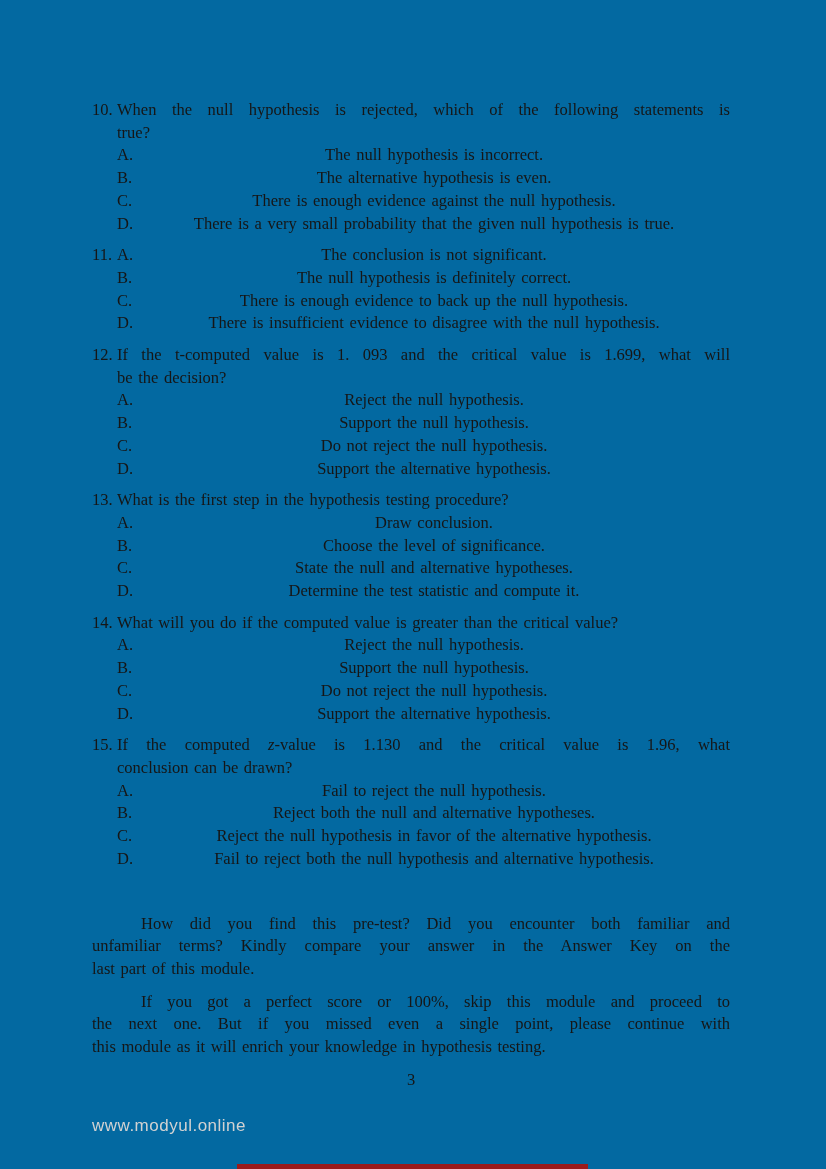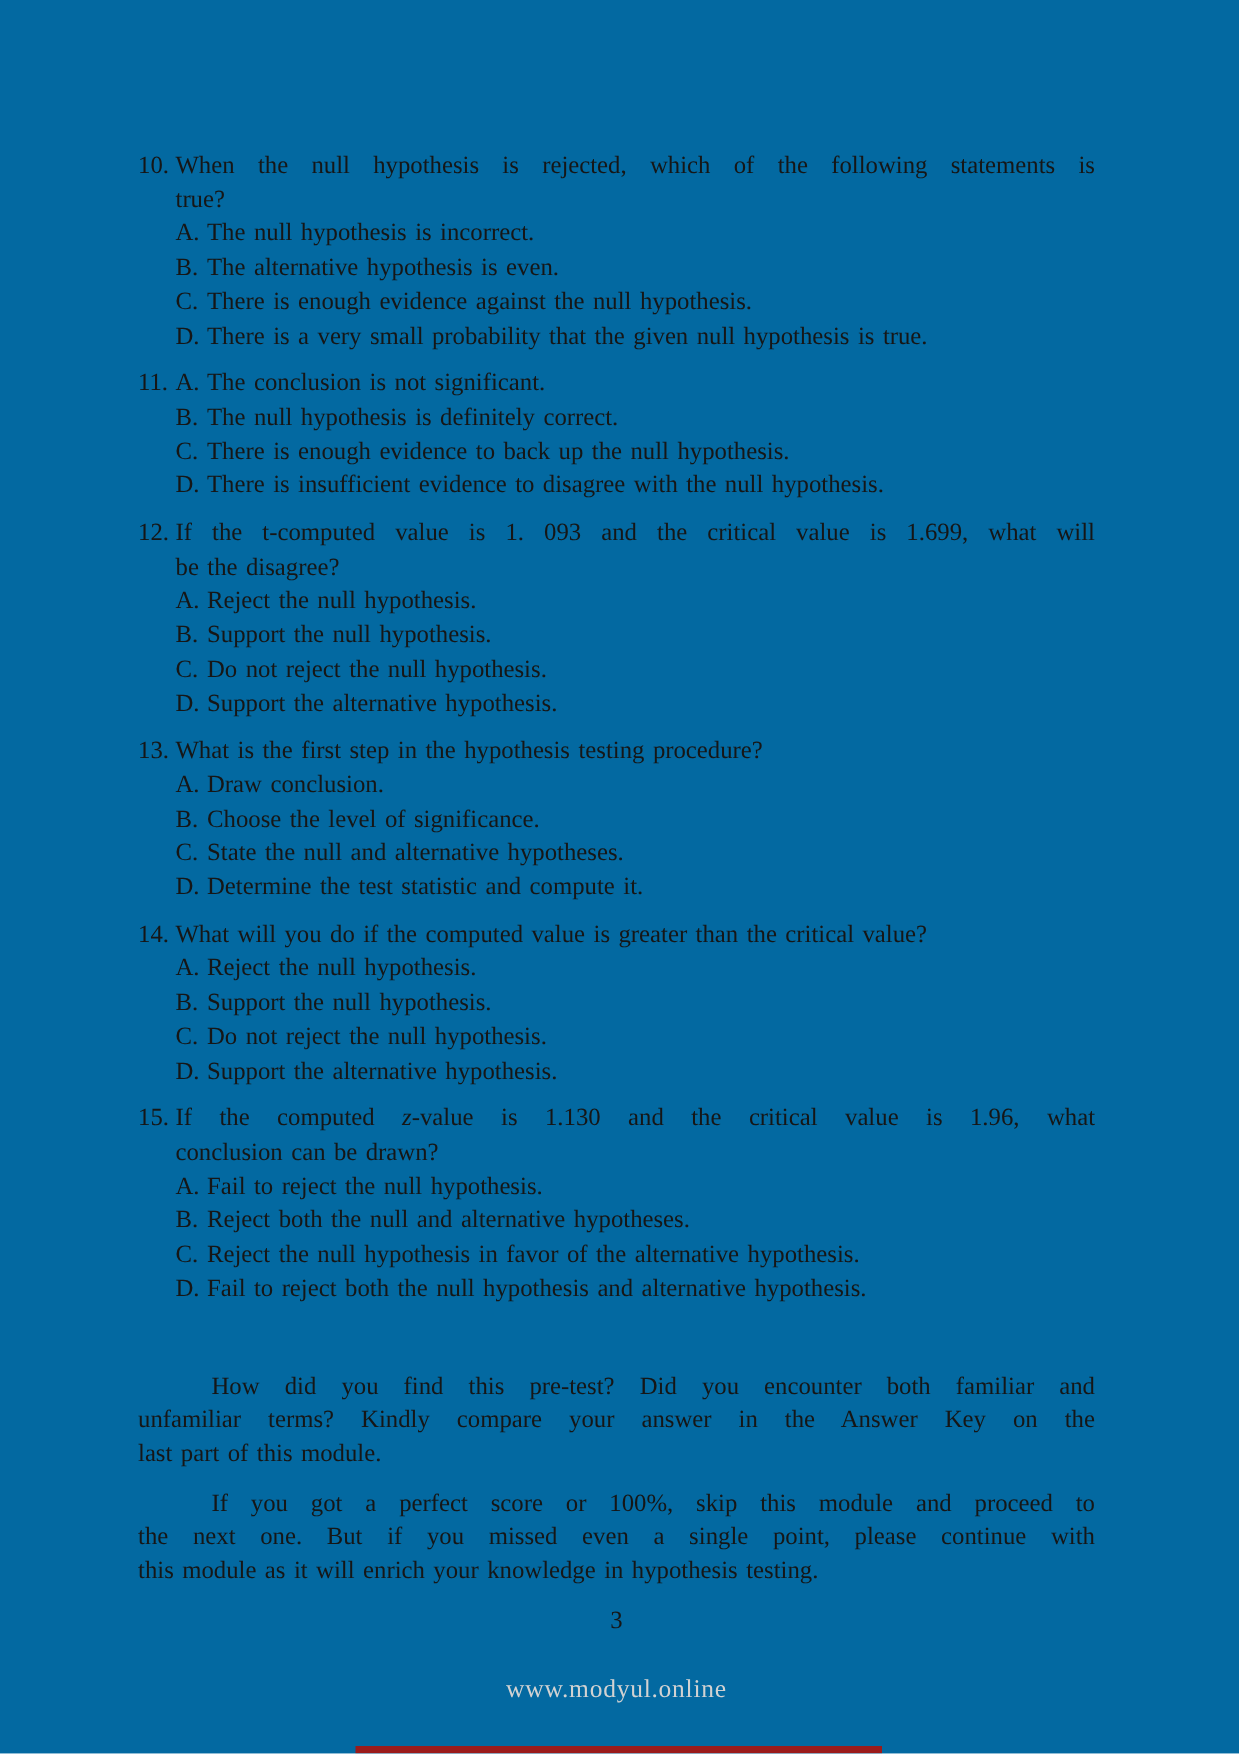--- a/index.html
+++ b/index.html
@@ -11,30 +11,30 @@
   }
   .content { position:absolute; top:99px; left:92px; width:638px; }
   .question { margin-bottom:9px; }
   .q-row { display:flex; }
   .qnum { flex:0 0 25px; width:25px; }
   .q-body { flex:1; min-width:0; }
   .q-line { text-align:left; }
   .jline { text-align:justify; text-align-last:justify; }
   .opt-row { display:flex; }
   .opt-letter { flex:0 0 21px; width:21px; }
-  .opt-text { flex:1; text-align:left; }
+  .opt-text { flex:1; text-align:center; }
   .italic { font-style:italic; }
   .closing { margin-top:42px; }
   .paragraph { margin-bottom:10px; }
   .p-line { text-align:left; }
   .p-line.first { text-indent:49px; }
   .page-number { margin-top:5px; text-align:center; }
   .watermark {
-    margin-top:24px; text-align:center;
-    font-family:Liberation Serif, serif;
+    margin-top:24px; 
+    font-family:Liberation Sans, sans-serif;
     font-size:17px; color:#d2d2d2; letter-spacing:0.5px; word-spacing:0;
   }
   .accent-bar {
     position:absolute; left:237px; bottom:0; width:351px; height:5px;
     background:#9b1b1b;
   }
 </style>
 </head>
 <body>
 
@@ -87,21 +87,21 @@
                 <div class="opt-text">There is insufficient evidence to disagree with the null hypothesis.</div>
               </div>
             </div>
           </div>
         </div>
         <div class="question">
           <div class="q-row">
             <div class="qnum">12.</div>
             <div class="q-body">
               <div class="q-line jline">If the t-computed value is 1. 093 and the critical value is 1.699, what will</div>
-              <div class="q-line">be the disagree?</div>
+              <div class="q-line">be the decision?</div>
               <div class="opt-row">
                 <div class="opt-letter">A.</div>
                 <div class="opt-text">Reject the null hypothesis.</div>
               </div>
               <div class="opt-row">
                 <div class="opt-letter">B.</div>
                 <div class="opt-text">Support the null hypothesis.</div>
               </div>
               <div class="opt-row">
                 <div class="opt-letter">C.</div>

